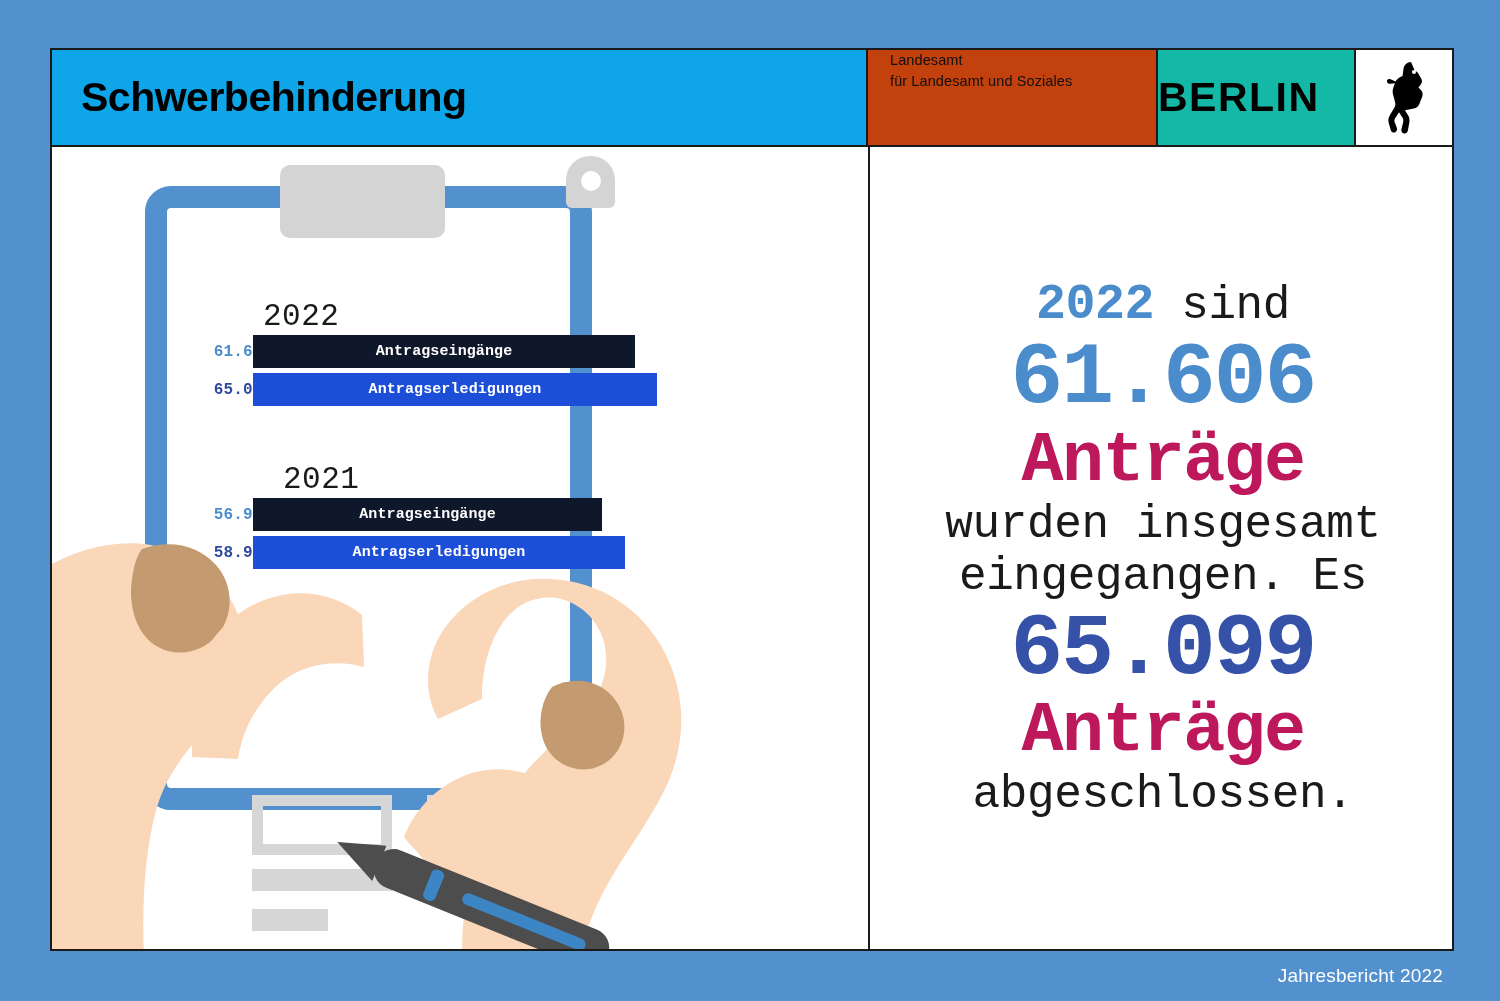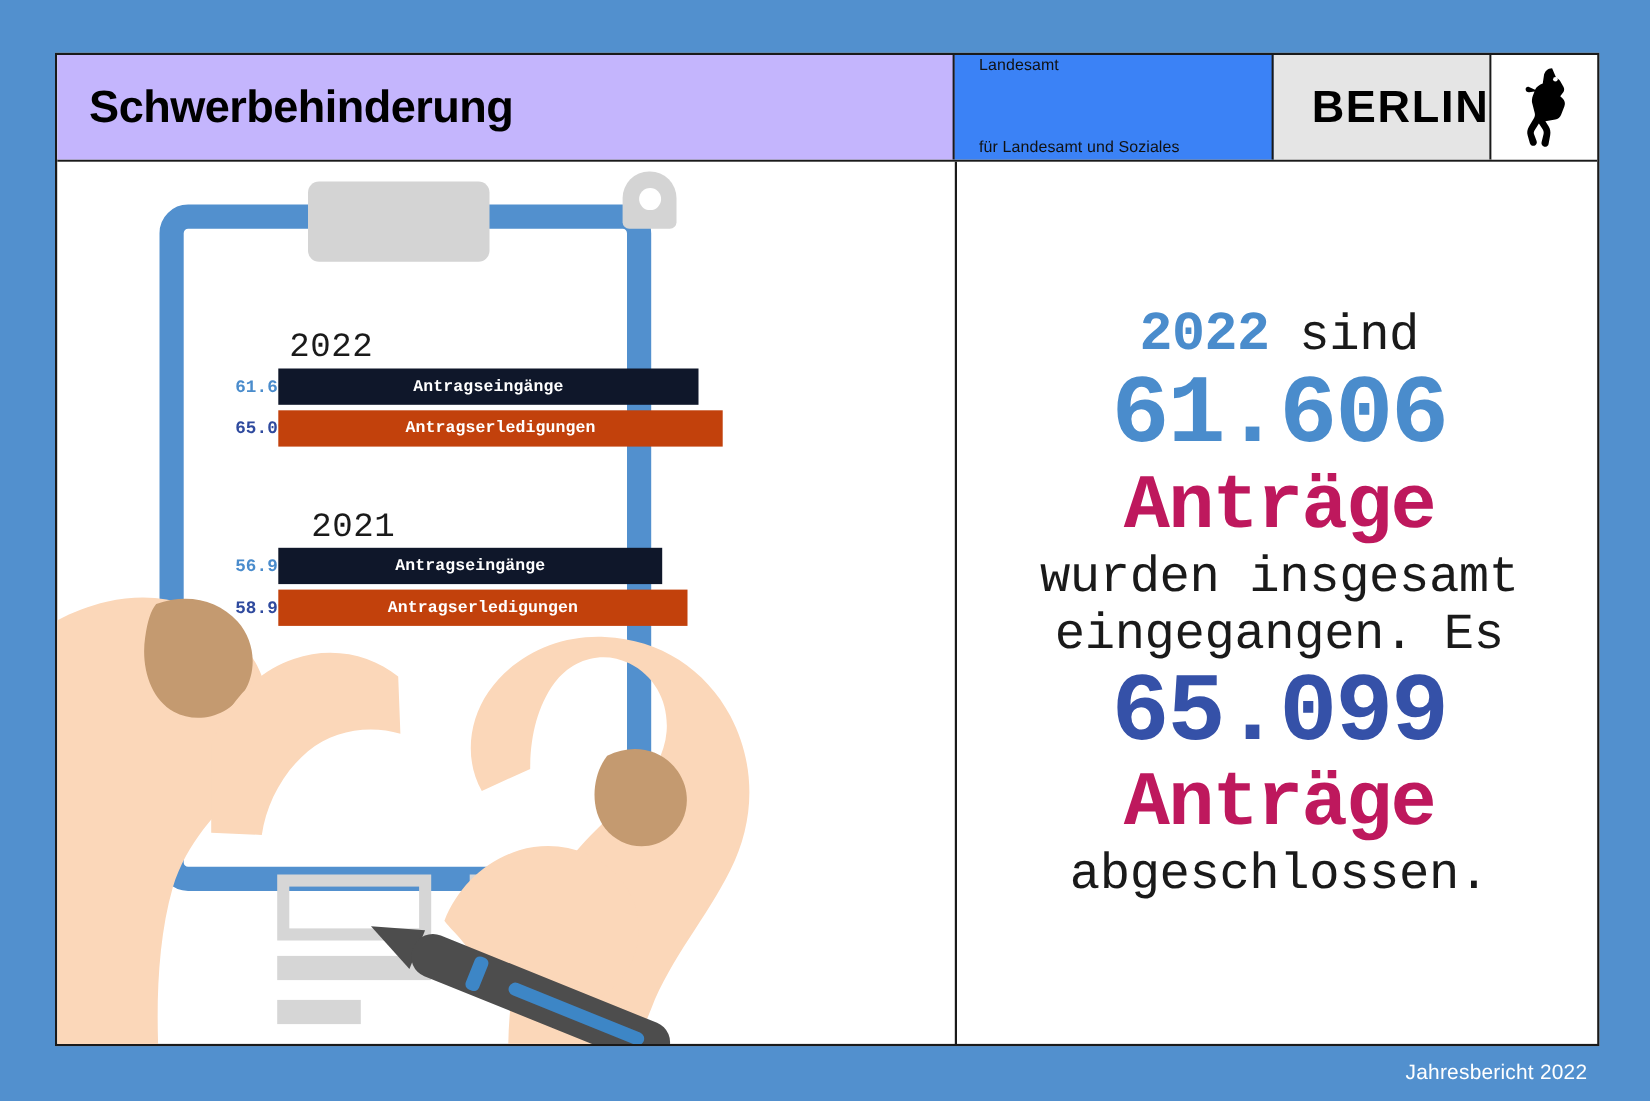--- a/index.html
+++ b/index.html
@@ -27,48 +27,48 @@
   
   .header {
     position: absolute;
     left: 0; top: 0;
     width: 100%; height: 97px;
     display: flex;
     border-bottom: 2px solid #1a1a1a;
   }
   .header-title-cell {
     flex: 0 0 816px;
-    background: #c4b5fd;
+    background: #0ea5e9;
     display: flex; align-items: center;
     padding-left: 29px;
     border-right: 2px solid #1a1a1a;
   }
   .header-title {
     font-size: 41px;
     font-weight: bold;
     color: #000;
     letter-spacing: -0.5px;
   }
   .header-office-cell {
     flex: 0 0 290px;
-    background: #3b82f6;
-    display: flex; flex-direction: column; justify-content: space-between;
+    background: #c2410c;
+    display: flex; flex-direction: column; justify-content: flex-start;
     padding-left: 22px;
     border-right: 2px solid #1a1a1a;
   }
   .office-line {
     font-size: 14.5px;
     color: #111;
     line-height: 1.42;
     letter-spacing: 0.1px;
   }
   .header-berlin-cell {
     flex: 0 0 198px;
-    background: #e5e5e5;
-    display: flex; align-items: center; justify-content: flex-end;
+    background: #14b8a6;
+    display: flex; align-items: center; justify-content: flex-start;
     border-right: 2px solid #1a1a1a;
   }
   .berlin-word {
     font-size: 41px;
     font-weight: bold;
     letter-spacing: 1.5px;
     color: #000;
   }
   .header-bear-cell {
     flex: 1 1 auto;
@@ -143,21 +143,21 @@
     font-size: 31px;
     color: #1a1a1a;
     letter-spacing: 0.5px;
   }
   .bar {
     position: absolute;
     height: 33px;
     display: flex; align-items: center; justify-content: center;
   }
   .bar-light { background: #0f172a; }
-  .bar-dark  { background: #c2410c; }
+  .bar-dark  { background: #1d4ed8; }
   .bar-label {
     color: #ffffff;
     font-size: 15px;
     font-weight: bold;
     letter-spacing: 0.1px;
     white-space: nowrap;
   }
   .bar-value {
     position: absolute;
     width: 92px;

